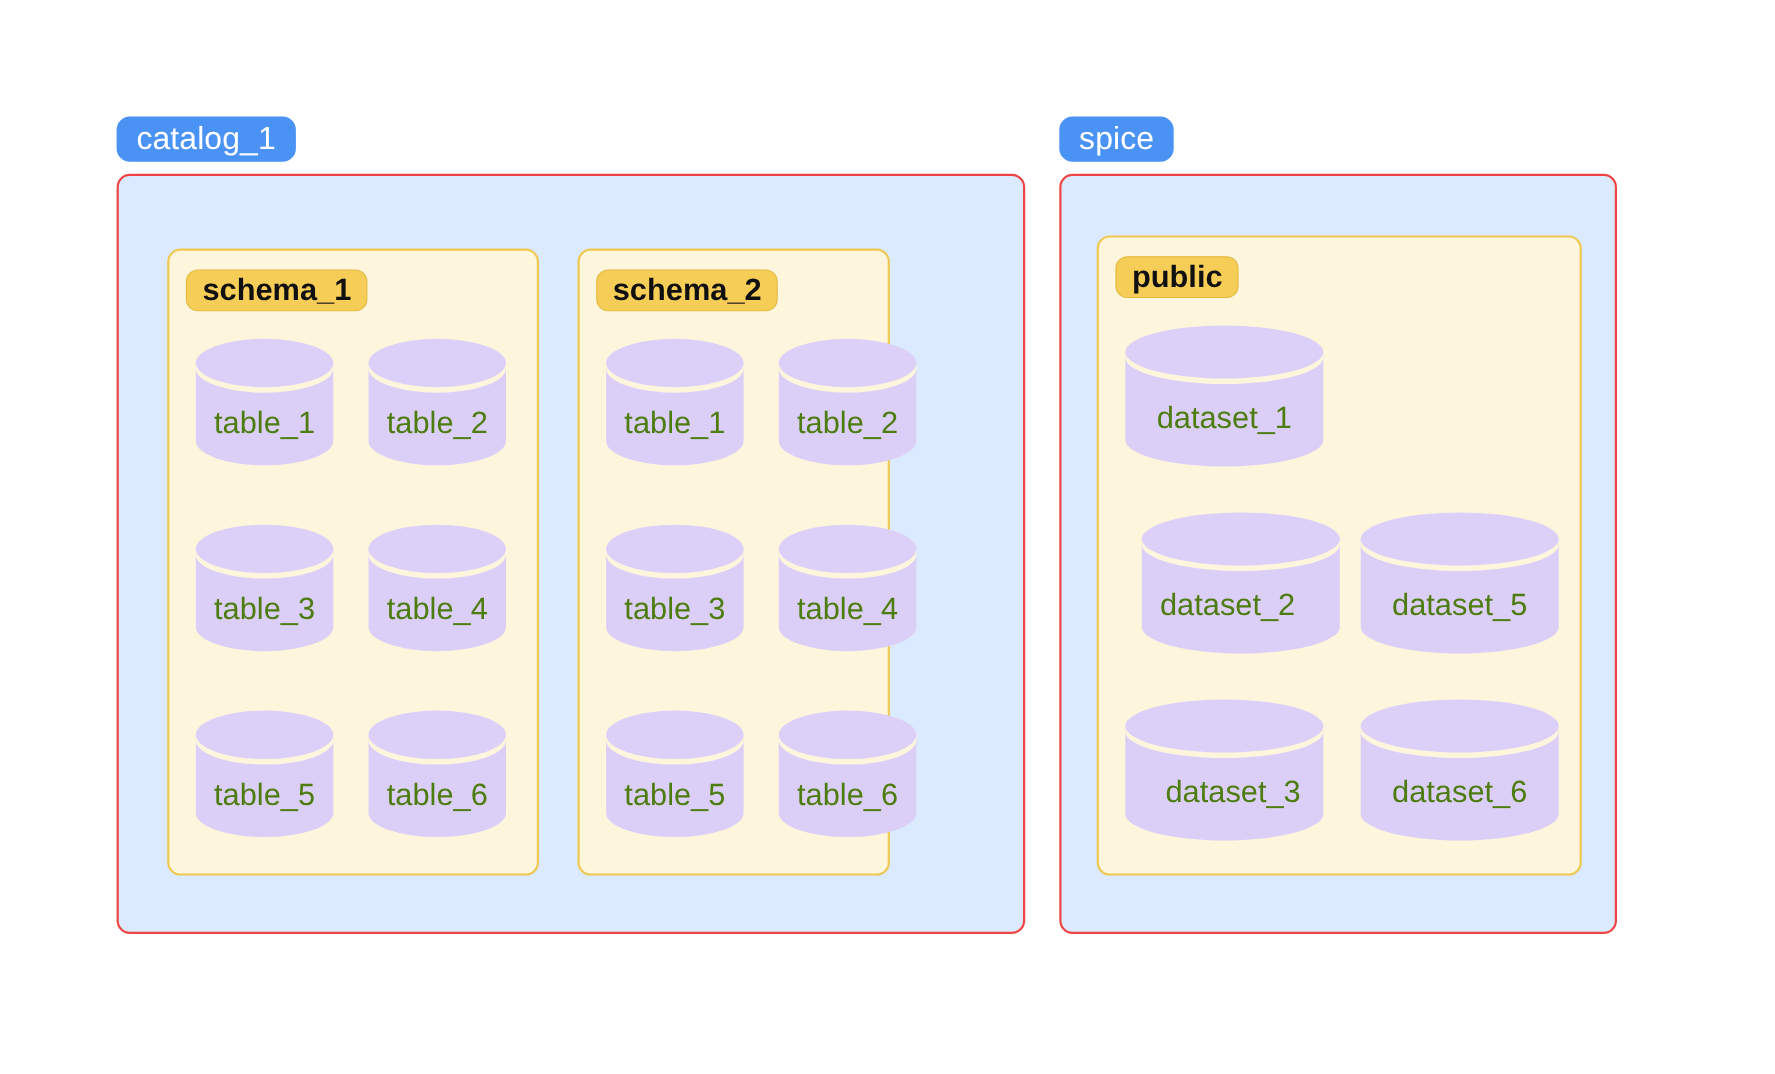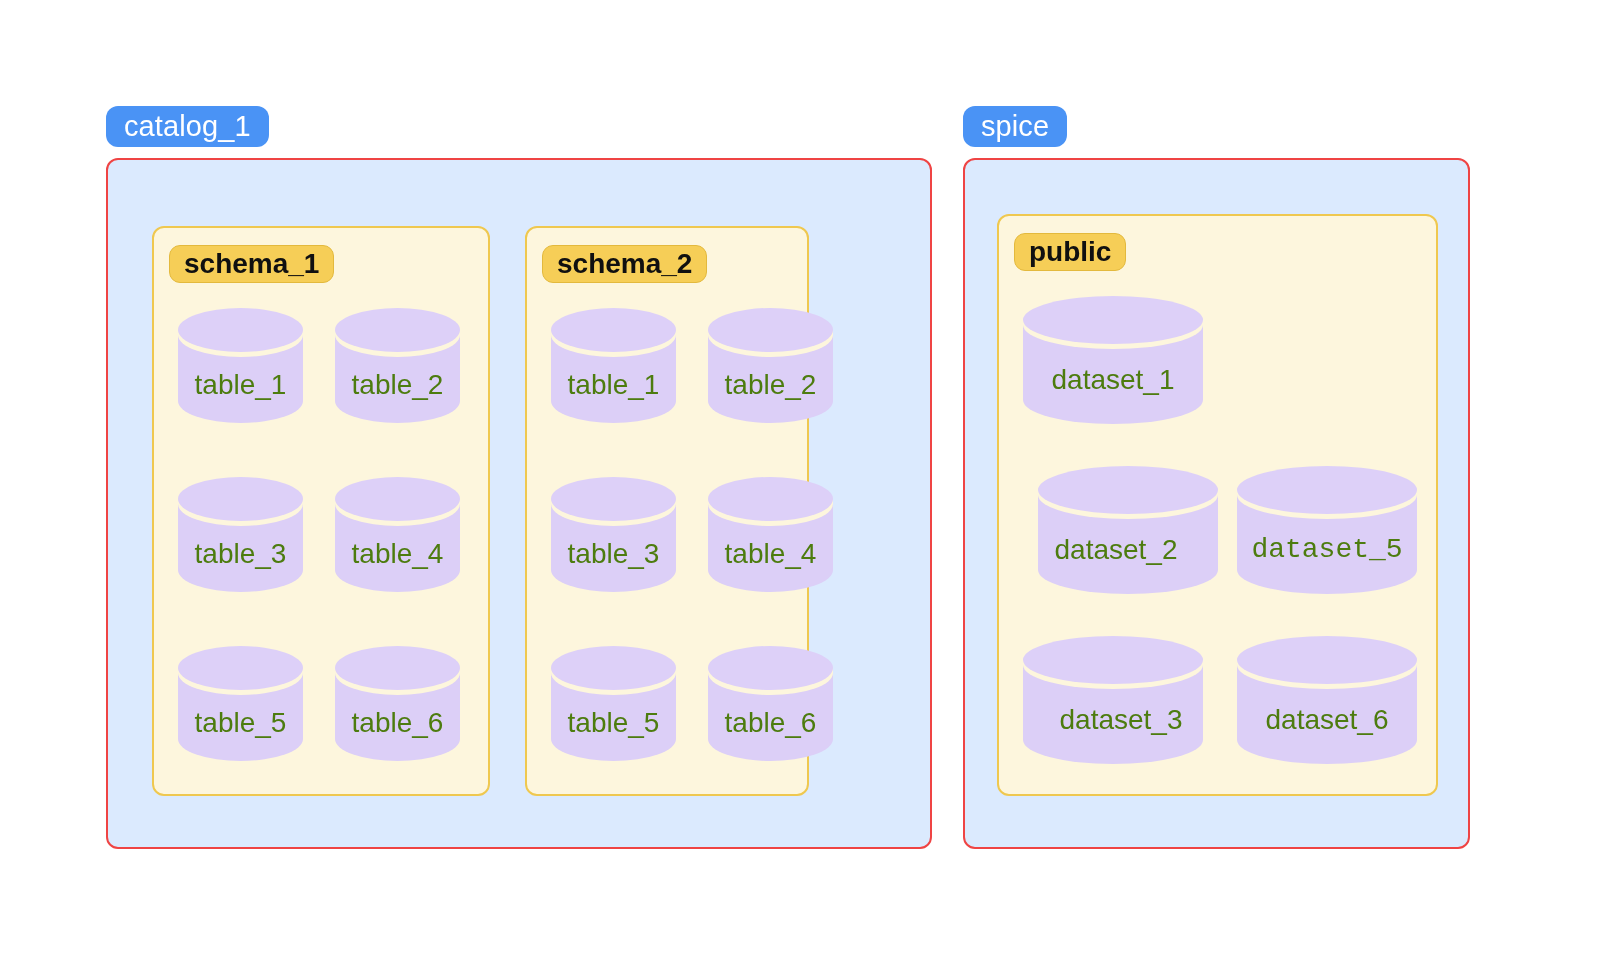--- a/index.html
+++ b/index.html
@@ -248,21 +248,21 @@
         </svg>
         <div class="cyl-label" style="top:70px;">dataset_2</div>
       </div>
 
       <div class="cyl" style="left:238px; top:250px; width:180px; height:128px;">
         <svg width="180" height="128" viewBox="0 0 180 128">
           <path d="M0,24 L0,104 A90,24 0 0 0 180,104 L180,24 Z" fill="#dccff7"></path>
           <path d="M0,24 L0,29 A90,24 0 0 0 180,29 L180,24 Z" fill="#fdf6dd"></path>
           <ellipse cx="90" cy="24" rx="90" ry="24" fill="#ddd0f8"></ellipse>
         </svg>
-        <div class="cyl-label" style="top:70px;font-family:Liberation Mono, monospace;">dataset_5</div>
+        <div class="cyl-label" style="top:70px;">dataset_5</div>
       </div>
 
       <div class="cyl" style="left:24px; top:420px; width:196px; height:128px;">
         <svg width="180" height="128" viewBox="0 0 180 128">
           <path d="M0,24 L0,104 A90,24 0 0 0 180,104 L180,24 Z" fill="#dccff7"></path>
           <path d="M0,24 L0,29 A90,24 0 0 0 180,29 L180,24 Z" fill="#fdf6dd"></path>
           <ellipse cx="90" cy="24" rx="90" ry="24" fill="#ddd0f8"></ellipse>
         </svg>
         <div class="cyl-label" style="top:70px;">dataset_3</div>
       </div>

